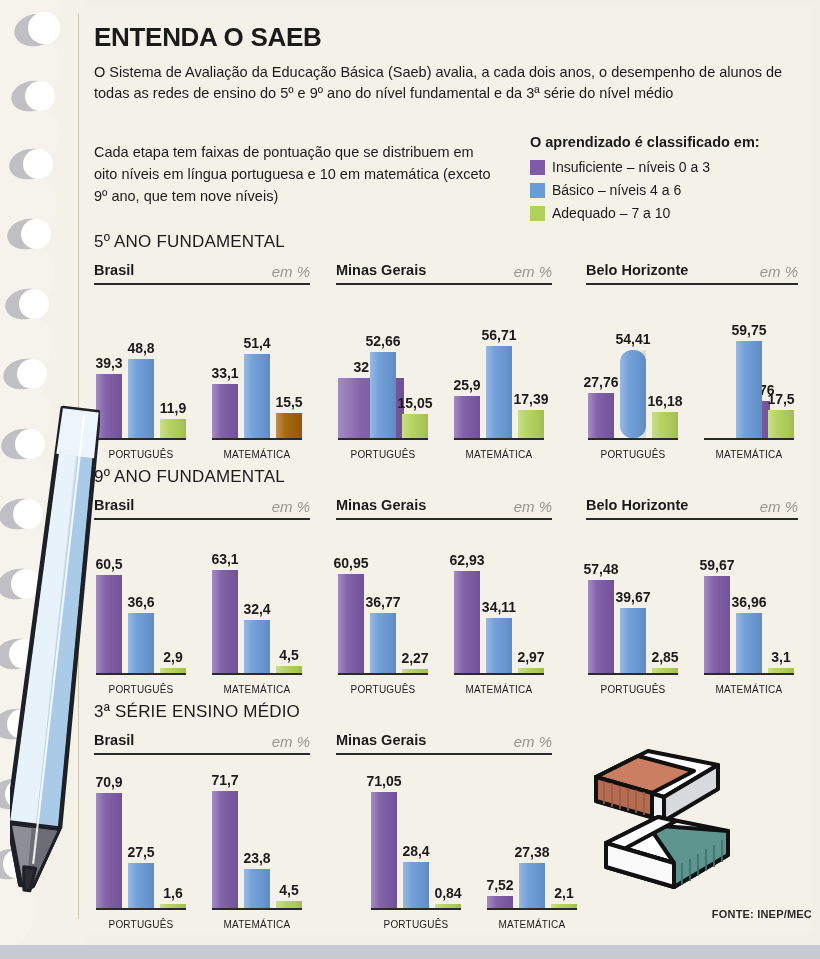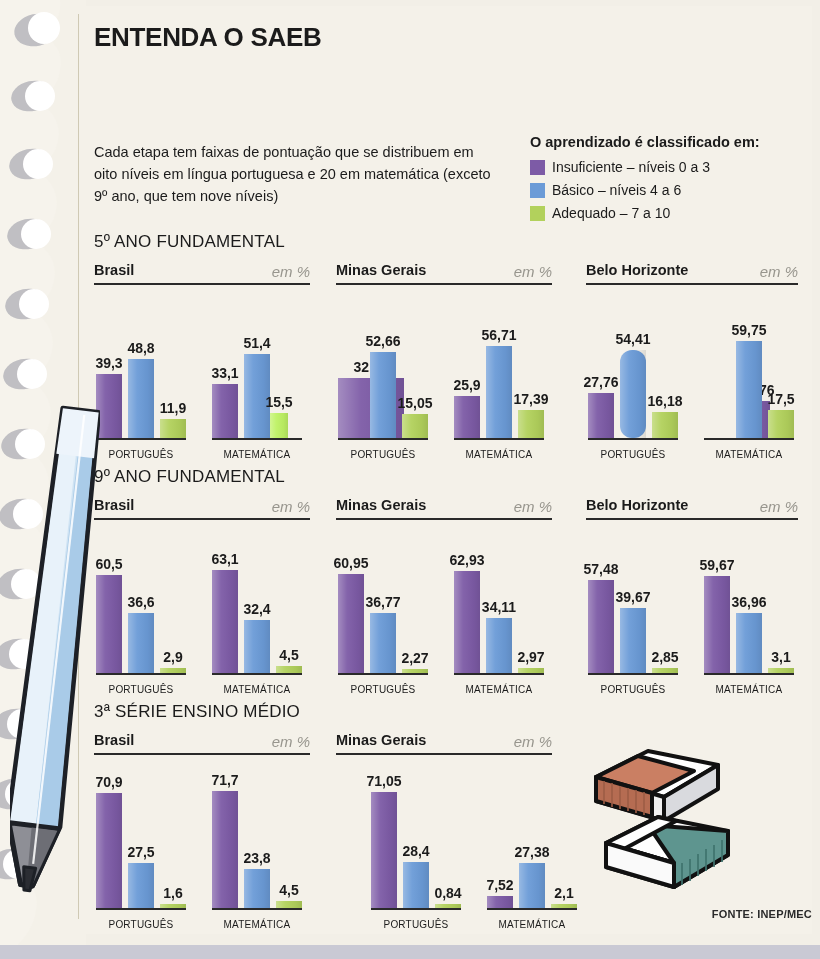--- a/index.html
+++ b/index.html
@@ -192,21 +192,22 @@
             <path d="M136,39 L136,61"></path>
         </g>
         <path d="M20,42 L72,16 L90,20 L38,48 Z" fill="#ffffff" stroke="#111" stroke-width="4" stroke-linejoin="round"></path>
         <path d="M20,42 L88,62 L88,86 L20,66 Z" fill="#fafafa" stroke="#111" stroke-width="4" stroke-linejoin="round"></path>
       </g>
     </svg>
   </div>
 
   <div class="content">
     <h1 class="title">ENTENDA O SAEB</h1>
-    <div class="blurb">Cada etapa tem faixas de pontuação que se distribuem em oito níveis em língua portuguesa e 20 em matemática (exceto 9º ano, que tem nove níveis)</div>
+    <div class="subtitle">O Sistema de Avaliação da Educação Básica (Saeb) avalia, a cada dois anos, o desempenho de alunos de todas as redes de ensino do 5º e 9º ano do nível fundamental e da 3ª série do nível médio</div>
+    <div class="blurb">Cada etapa tem faixas de pontuação que se distribuem em oito níveis em língua portuguesa e 10 em matemática (exceto 9º ano, que tem nove níveis)</div>
 
     <div class="legend">
       <div class="legend-title">O aprendizado é classificado em:</div>
       <div id="legend-rows">
           <div class="legend-row">
             <span class="swatch" style="background: rgb(125, 91, 166);"></span>
             <span class="legend-label">Insuficiente – níveis 0 a 3</span>
           </div>
           <div class="legend-row">
             <span class="swatch" style="background: rgb(107, 155, 215);"></span>
@@ -249,21 +250,21 @@
                 <div class="group" style="left: 118px; width: 90px; height: 146px;">
                   <div class="group-base" style="width: 90px;"></div>
                   <div class="bar" style="left: 0px; width: 26px; height: 53.8427px; background: rgb(125, 91, 166);">
                     <i style="background: linear-gradient(to right, rgba(255, 255, 255, 0.3) 0%, rgba(255, 255, 255, 0.05) 35%, rgba(0, 0, 0, 0.04) 75%, rgba(0, 0, 0, 0.1) 100%);"></i>
                     <span class="bar-val">33,1</span>
                   </div>
                   <div class="bar" style="left: 32px; width: 26px; height: 83.6107px; background: rgb(107, 155, 215);">
                     <i style="background: linear-gradient(to right, rgba(255, 255, 255, 0.3) 0%, rgba(255, 255, 255, 0.05) 35%, rgba(0, 0, 0, 0.04) 75%, rgba(0, 0, 0, 0.1) 100%);"></i>
                     <span class="bar-val">51,4</span>
                   </div>
-                  <div class="bar" style="left: 58px; width: 18px; height: 25.2133px; background: #bef264;">
+                  <div class="bar" style="left: 64px; width: 26px; height: 25.2133px; background: #a16207;">
                     <i style="background: linear-gradient(to right, rgba(255, 255, 255, 0.3) 0%, rgba(255, 255, 255, 0.05) 35%, rgba(0, 0, 0, 0.04) 75%, rgba(0, 0, 0, 0.1) 100%);"></i>
                     <span class="bar-val">15,5</span>
                   </div>
                   <div class="group-label">MATEMÁTICA</div>
                 </div>
               </div>
             </div>
             <div class="panel" style="left: 250px; width: 216px;">
               <div class="panel-head">
                 <div class="panel-name">Minas Gerais</div>

